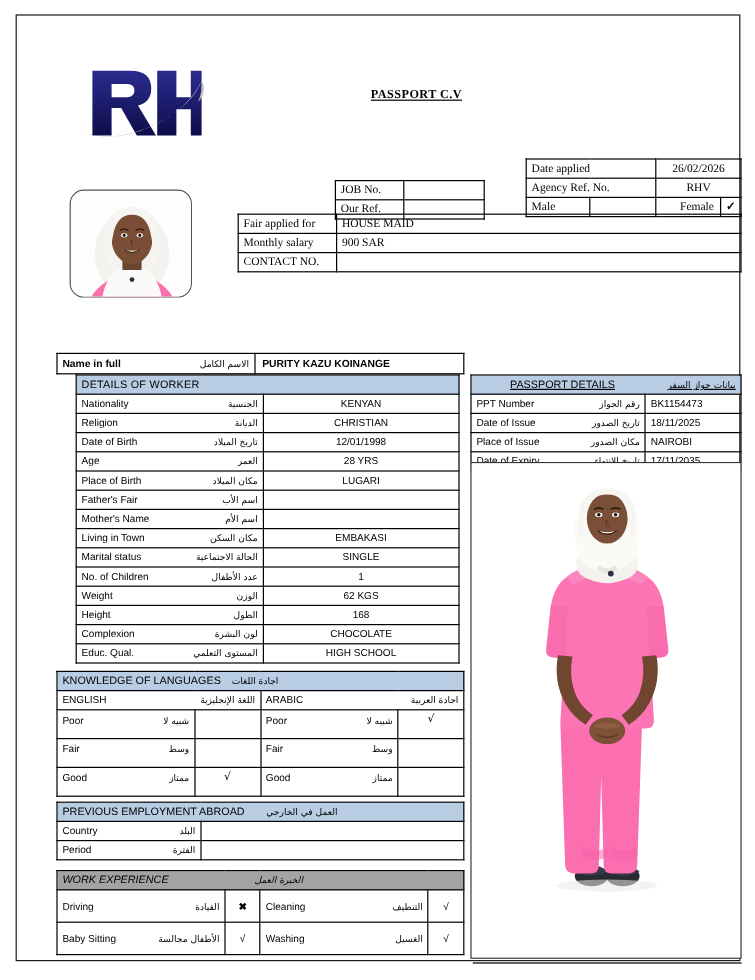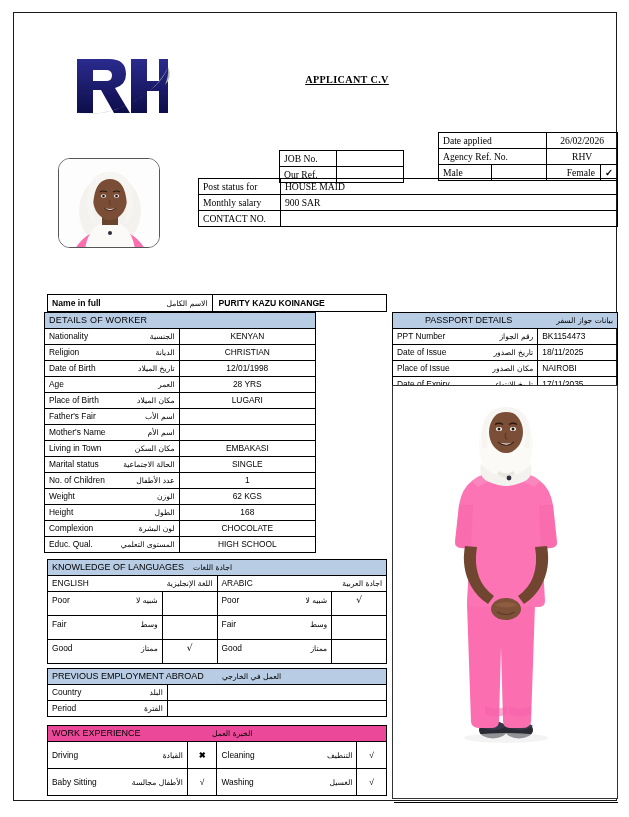--- a/index.html
+++ b/index.html
@@ -71,36 +71,36 @@
 
   
   #nameRow { position:absolute; left:33px; top:281px; width:340px; }
   #nameRow td { height:17px; }
   #nameRow td.n-lbl { width:165px; font-family:"Liberation Sans",sans-serif; font-size:8.6px; font-weight:bold; }
   #nameRow td.n-val { width:175px; font-family:"Liberation Sans",sans-serif; font-size:8.6px; font-weight:bold; padding-left:6px;}
   .ar { font-family:"DejaVu Sans", sans-serif; font-size:7.6px; font-weight:normal; direction:rtl; }
   .lblwrap { display:flex; justify-content:space-between; align-items:center; width:100%; }
 
   
-  #dow { position:absolute; left:30px; top:299px; width:272px; }
+  #dow { position:absolute; left:49px; top:299px; width:320px; }
   #dow td { font-family:"Liberation Sans", sans-serif; font-size:8.4px; height:15.2px; }
   #dow td.sec {
     background:#b8cce4; font-size:9px; letter-spacing:.2px;
     border-color:#000; height:14px;
   }
   #dow td.k { width:165px; }
   #dow td.v { width:175px; text-align:center; }
 
   
   #pass { position:absolute; left:378px; top:299px; width:226px; }
   #pass td { font-family:"Liberation Sans", sans-serif; font-size:8.4px; height:15.2px; }
   #pass td.sec { background:#b8cce4; font-size:9px; height:14px; }
   #pass td.k { width:146px; }
   #pass td.v { width:80px; text-align:left; }
-  #pass td.sec .lblwrap { justify-content:space-between; }
+  #pass td.sec .lblwrap { justify-content:space-between;text-decoration:underline; }
   #pass td.sec .en { padding-left:28px; }
 
   
   #bigphoto {
     position:absolute; left:378px; top:372px; width:226px; height:414px;
     border:1.2px solid #333; background:#fff; overflow:hidden;
   }
   #bigphoto svg { display:block; }
 
   
@@ -118,21 +118,21 @@
   
   #prev { position:absolute; left:33px; top:655px; width:340px; }
   #prev td { font-family:"Liberation Sans", sans-serif; font-size:8.4px; height:15px;margin-left:44px; }
   #prev td.sec { background:#b8cce4; font-size:9px; height:13.5px; }
   #prev td.k { width:120px; }
   #prev td.v { width:220px; }
 
   
   #work { position:absolute; left:33px; top:712px; width:340px; }
   #work td { font-family:"Liberation Sans", sans-serif; font-size:8.4px; }
-  #work td.sec { background:#ec4899; font-size:9px; height:13.5px; }
+  #work td.sec { background:#a3a3a3; font-size:9px; height:13.5px;font-style:italic; }
   #work tr.wr td { height:27px; vertical-align:middle; }
   #work td.k1 { width:118px; }
   #work td.t1 { width:25px; text-align:center; }
   #work td.k2 { width:118px; }
   #work td.t2 { width:25px; text-align:center; }
   .mark { font-family:"DejaVu Sans", sans-serif; font-size:9.5px; }
   .mark.x { font-weight:bold; font-size:9px; }
 
   
   #artifact { position:absolute; left:380px; top:789px; width:224px; height:0; border-top:1px solid #000; }
@@ -189,21 +189,21 @@
       <path d="M54 33 q3.5 -2 7 0" stroke="#2a170e" stroke-width="1.1" fill="none"></path>
 
       <path d="M51 41 q-2 4 1 5" stroke="#59361f" stroke-width="1" fill="none"></path>
       <path d="M45 49 q6 4.5 12 0 q-6 2 -12 0 Z" fill="#f6f2ee"></path>
       <path d="M45 49 q6 5 12 0" stroke="#3d2316" stroke-width="1" fill="none"></path>
 
       <circle cx="51" cy="74" r="2" fill="#2c2c3a"></circle>
     </svg>
   </div>
 
-  <div id="title">APPLICANT C.V</div>
+  <div id="title">PASSPORT C.V</div>
 
   <table id="jobref" class="tbl">
     <tbody>
         <tr>
       <td class="lbl">JOB No.</td>
       <td class="val"></td>
     </tr>
     <tr>
       <td class="lbl">Our Ref.</td>
       <td class="val"></td>
@@ -226,21 +226,21 @@
       <td class="m-box"></td>
       <td class="f-lbl">Female</td>
       <td class="f-box">✓</td>
     </tr>
   </tbody>
     </table>
 
   <table id="post" class="tbl">
     <tbody>
         <tr>
-      <td class="p-lbl">Post status for</td>
+      <td class="p-lbl">Fair applied for</td>
       <td class="p-val">HOUSE MAID</td>
     </tr>
     <tr>
       <td class="p-lbl">Monthly salary</td>
       <td class="p-val">900 SAR</td>
     </tr>
     <tr>
       <td class="p-lbl">CONTACT NO.</td>
       <td class="p-val"></td>
     </tr>

